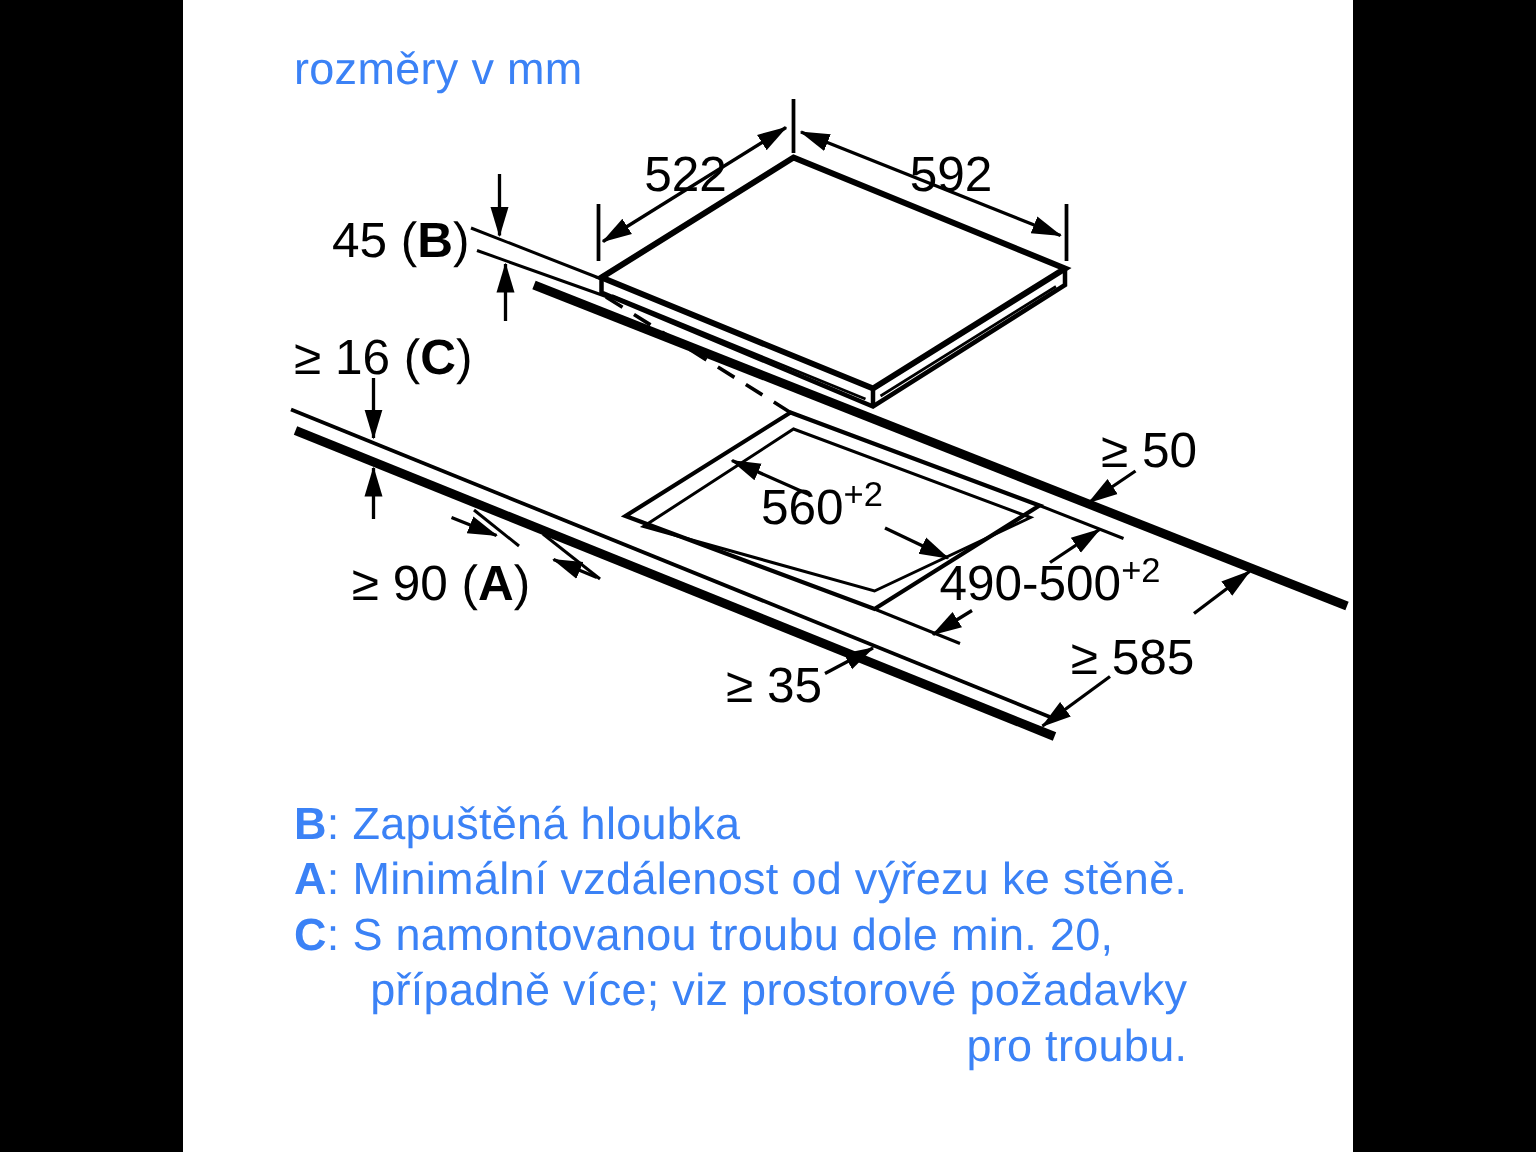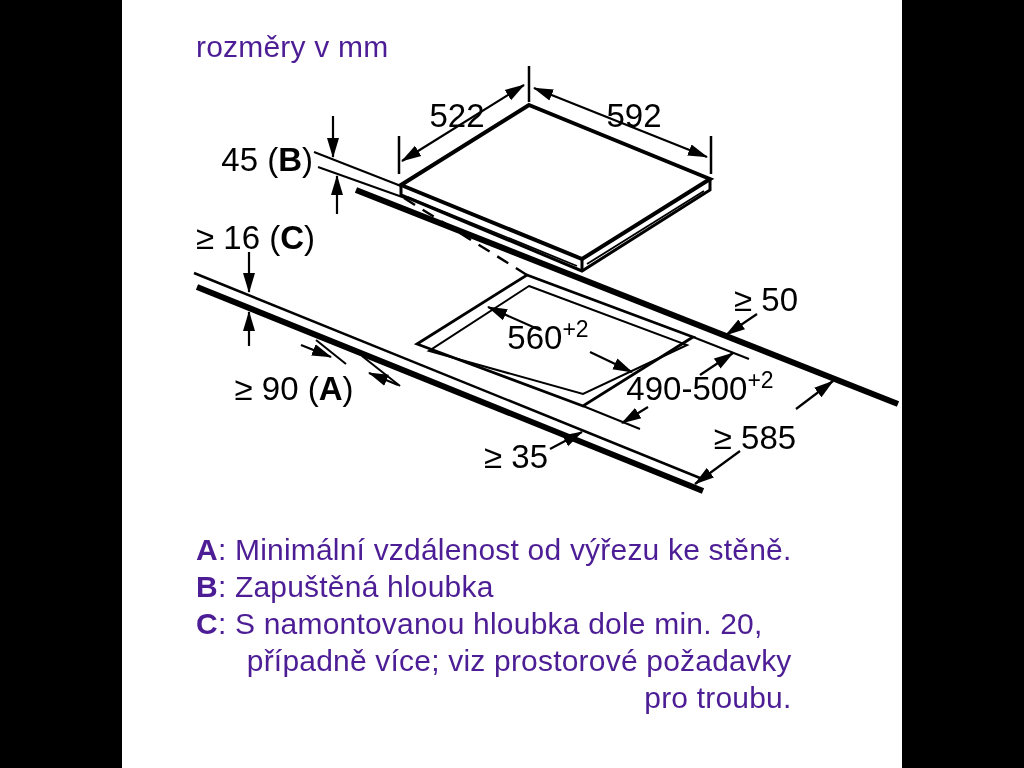--- a/index.html
+++ b/index.html
@@ -1,18 +1,18 @@
 <!DOCTYPE html>
 <html><head>
 <meta charset="utf-8">
 <style>
   html,body{margin:0;padding:0;background:#000;}
   .stage{
     position:relative;width:910px;height:768px;background:#fff;
-    font-family:"Liberation Sans","DejaVu Sans",sans-serif;color:#4c1d95;
+    font-family:"Liberation Sans","DejaVu Sans",sans-serif;color:#3b82f6;
     overflow:hidden;
   }
   .bar{position:absolute;top:0;height:768px;background:#000;}
   .bar.left{left:0;width:122px;}
   .bar.right{left:902px;width:122px;}
   .title{
     position:absolute;left:196px;top:30px;font-size:30px;letter-spacing:0.2px;
   }
   svg{position:absolute;left:0;top:0;}
   svg text{
@@ -120,20 +120,20 @@
     </g>
 
     <g>
       <path d="M740,451 L695,484" stroke="#000" stroke-width="2.2" marker-end="url(#arr)" fill="none"></path>
       <path d="M796,409 L833,381" stroke="#000" stroke-width="2.2" marker-end="url(#arr)" fill="none"></path>
       <text x="755" y="449" text-anchor="middle">≥ 585</text>
     </g>
   </svg>
 
   <div class="legend">
+    <div class="row"><span class="bold">B</span><span>: Zapuštěná hloubka</span></div>
     <div class="row"><span class="bold">A</span><span>: Minimální vzdálenost od výřezu ke stěně.</span></div>
-    <div class="row"><span class="bold">B</span><span>: Zapuštěná hloubka</span></div>
-    <div class="row"><span class="bold">C</span><span>: S namontovanou hloubka dole min. 20,</span></div>
+    <div class="row"><span class="bold">C</span><span>: S namontovanou troubu dole min. 20,</span></div>
     <div class="row cont">případně více; viz prostorové požadavky</div>
     <div class="row cont">pro troubu.</div>
   </div>
 
 </div>
 
 </body></html>

